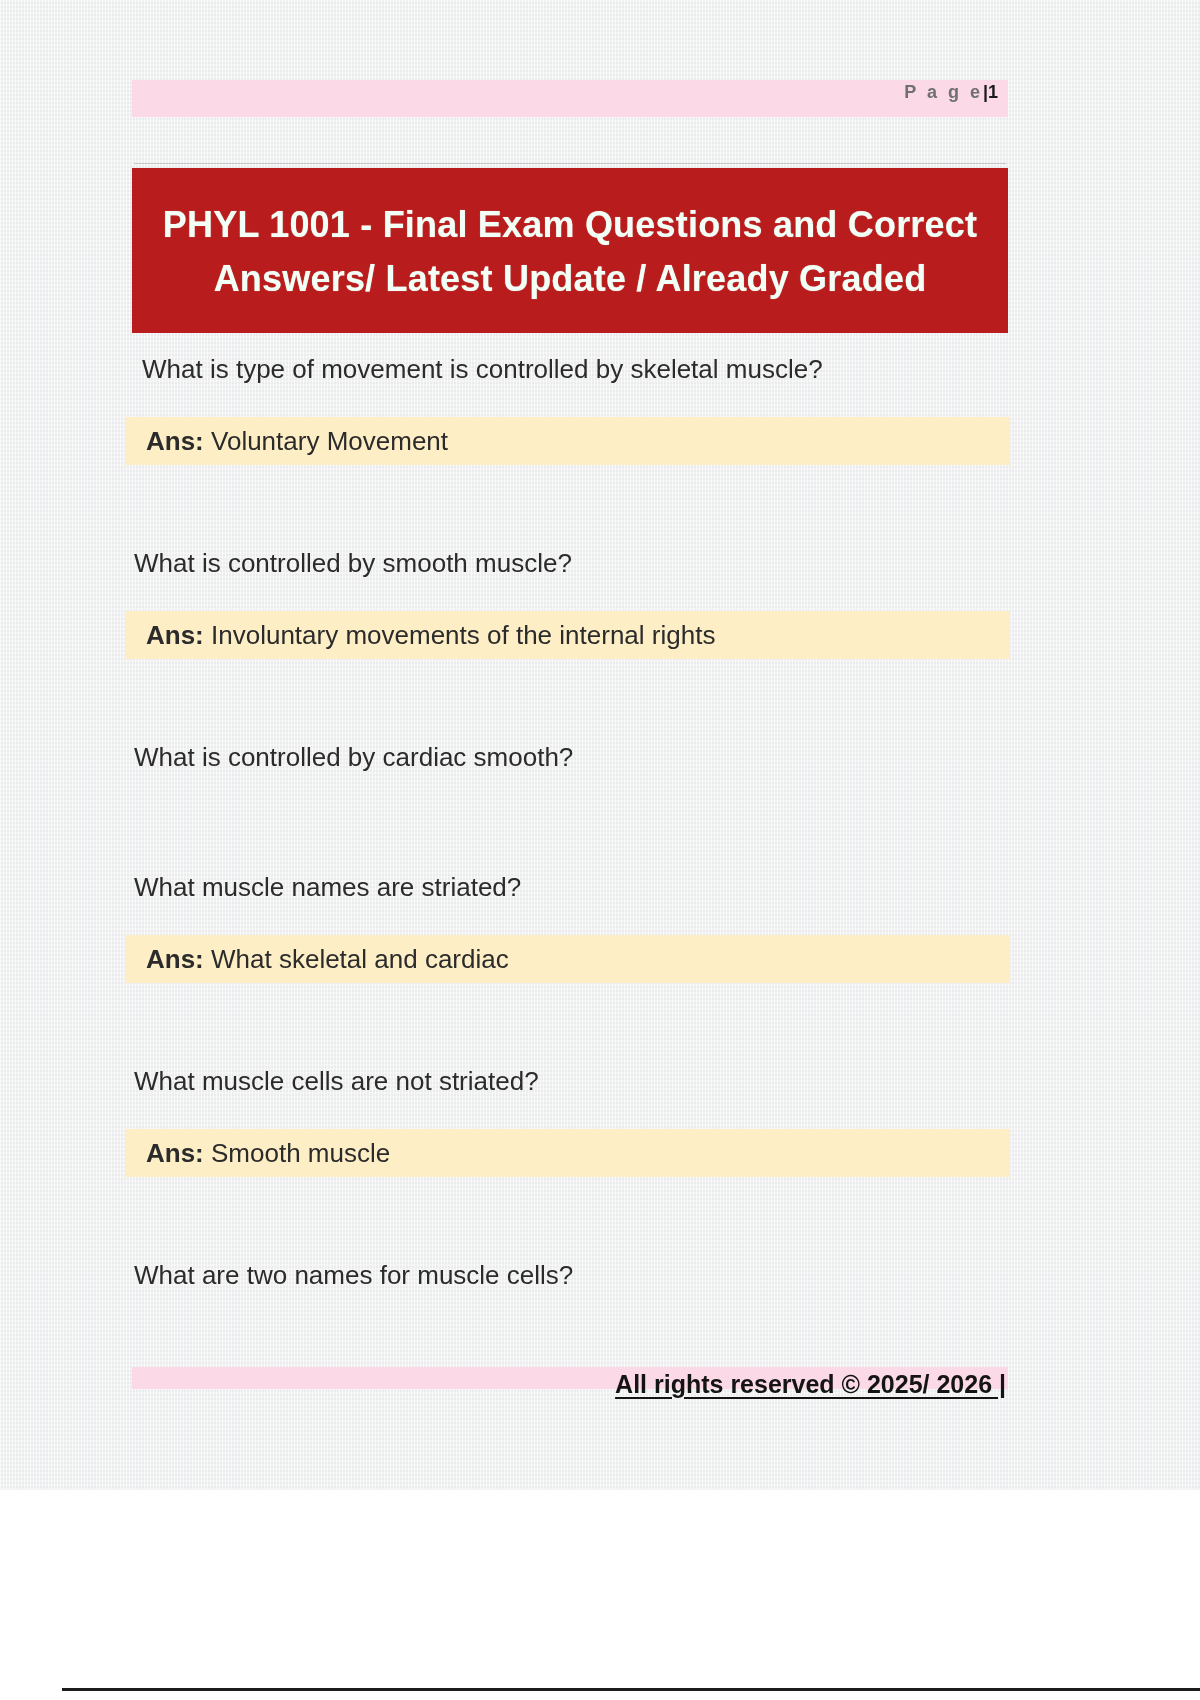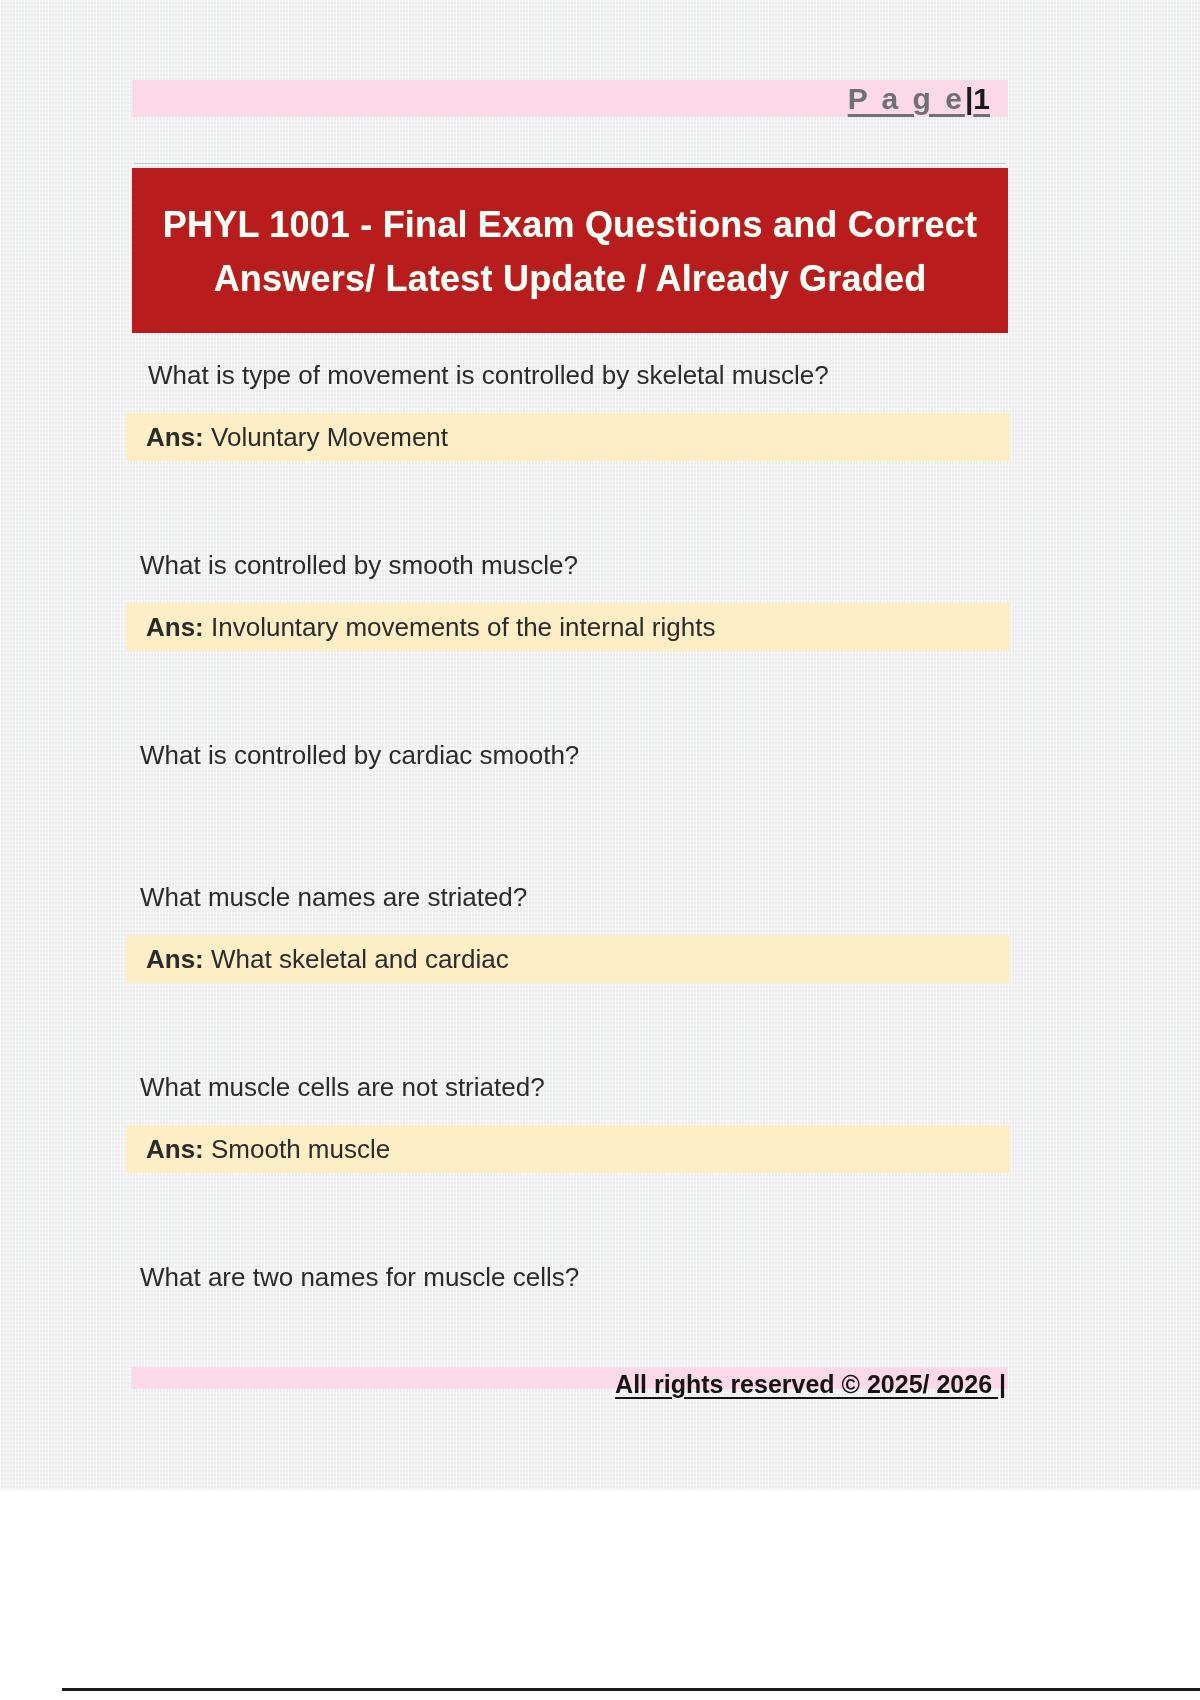--- a/index.html
+++ b/index.html
@@ -57,26 +57,25 @@
     left: 132px;
     top: 80px;
     width: 876px;
     height: 37px;
     background: #fbd9e6;
   }
   .header-text {
     position: absolute;
     right: 0;
     top: 2px;
-    padding-right: 18px;
-    font-size: 30px;
+    padding-right: 10px;
+    font-size: 18px;
     font-weight: bold;
     color: #6f6f74;
     letter-spacing: 3px;
-    text-decoration: underline;
     text-underline-offset: 5px;
     white-space: nowrap;
   }
   .header-text .page-num {
     color: #1a1a1a;
     letter-spacing: 0px;
   }
 
   .header-rule {
     position: absolute;
@@ -114,35 +113,35 @@
   
   .qa-list {
     position: absolute;
     left: 0;
     top: 337px;
     width: 1200px;
   }
   .qa-item { position: relative; }
 
   .question {
-    margin: 6px;
+    margin: 0;
     padding: 0 0 0 134px;
     height: 64px;
     line-height: 64px;
     font-size: 26px;
     color: #2b2b2b;
     white-space: nowrap;
   }
   .question.first {
     padding-left: 142px;
   }
 
   .answer-band {
     position: relative;
-    margin: 4px 0 0 126px;
+    margin: 16px 0 0 126px;
     width: 884px;
     height: 48px;
     background: #fdeec6;
     display: flex;
     align-items: center;
     box-sizing: border-box;
     padding-left: 20px;
   }
   .answer-band.indent {
     margin-left: 126px;

